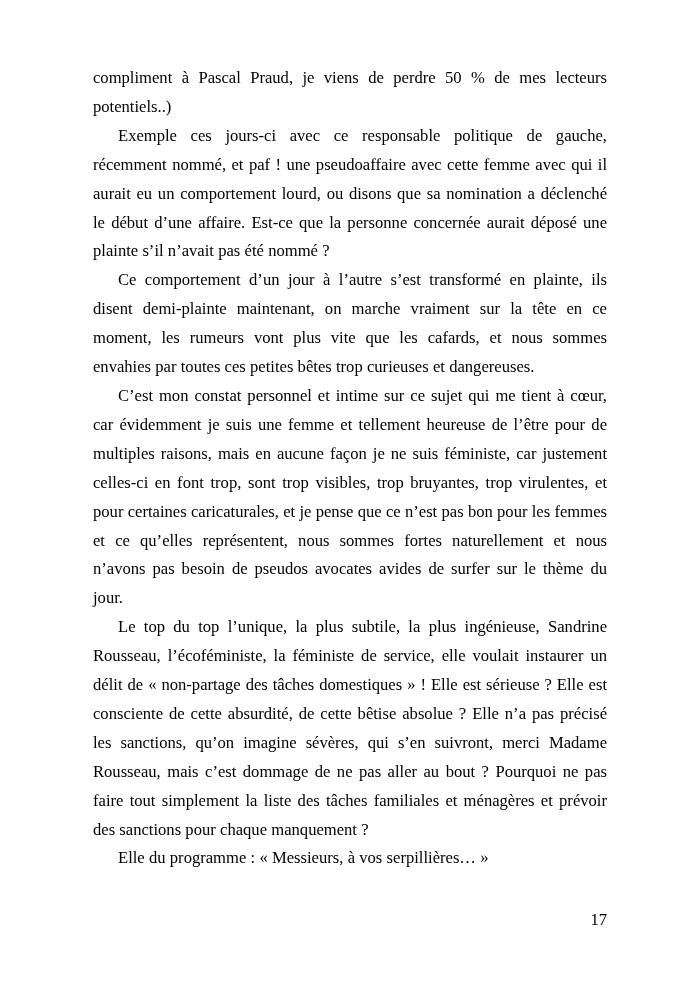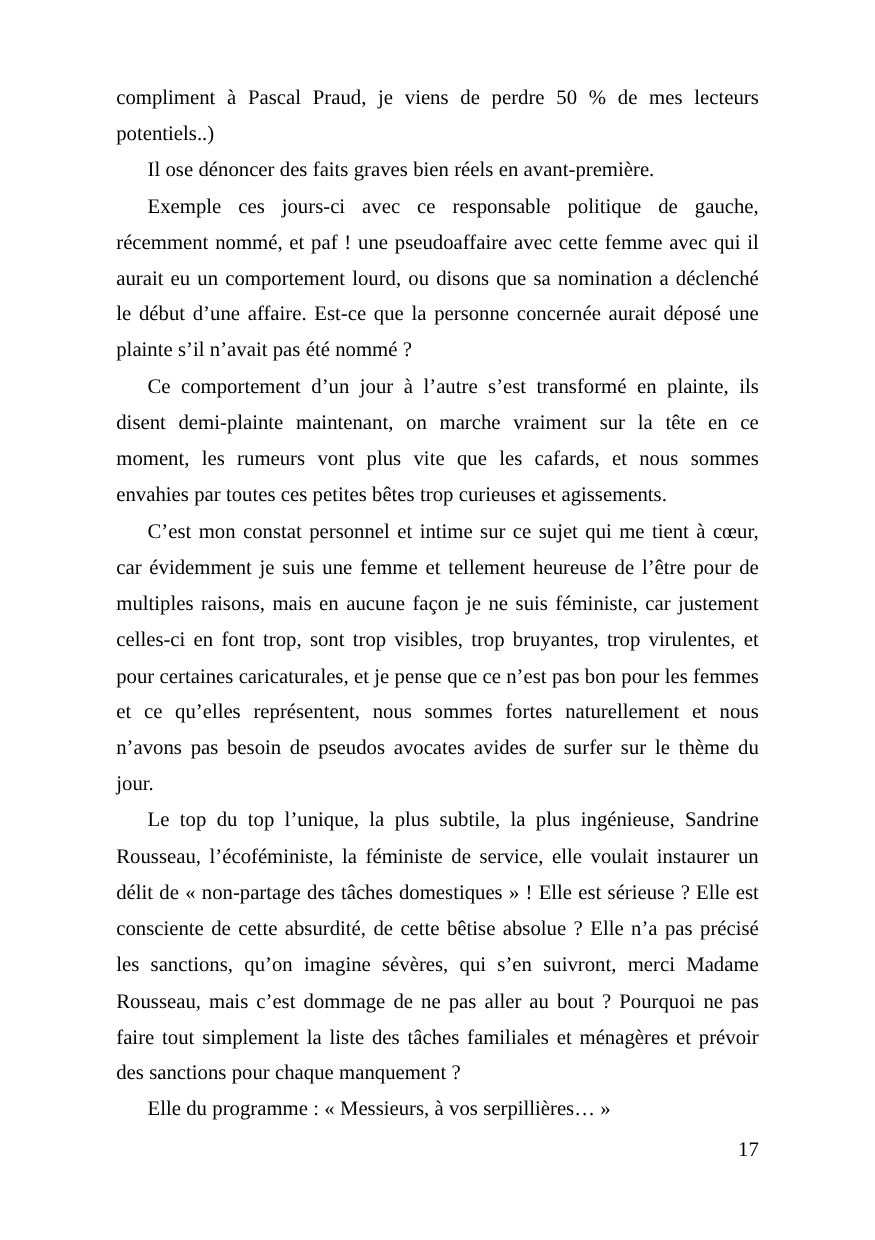--- a/index.html
+++ b/index.html
@@ -53,26 +53,25 @@
 </style>
 </head>
 <body>
 
 <div class="page">
 
   <div class="text-column">
 
     <p class="para no-indent">compliment à Pascal Praud, je viens de perdre 50 % de mes lecteurs potentiels..)</p>
 
-    <p class="para">Il ose dénoncer des faits graves bien réels en avant-première.</p>
 
     <p class="para">Exemple ces jours-ci avec ce responsable politique de gauche, récemment nommé, et paf ! une pseudoaffaire avec cette femme avec qui il aurait eu un comportement lourd, ou disons que sa nomination a déclenché le début d’une affaire. Est-ce que la personne concernée aurait déposé une plainte s’il n’avait pas été nommé ?</p>
 
 
-    <p class="para">Ce comportement d’un jour à l’autre s’est transformé en plainte, ils disent demi-plainte maintenant, on marche vraiment sur la tête en ce moment, les rumeurs vont plus vite que les cafards, et nous sommes envahies par toutes ces petites bêtes trop curieuses et agissements.</p>
+    <p class="para">Ce comportement d’un jour à l’autre s’est transformé en plainte, ils disent demi-plainte maintenant, on marche vraiment sur la tête en ce moment, les rumeurs vont plus vite que les cafards, et nous sommes envahies par toutes ces petites bêtes trop curieuses et dangereuses.</p>
 
     <p class="para">C’est mon constat personnel et intime sur ce sujet qui me tient à cœur, car évidemment je suis une femme et tellement heureuse de l’être pour de multiples raisons, mais en aucune façon je ne suis féministe, car justement celles-ci en font trop, sont trop visibles, trop bruyantes, trop virulentes, et pour certaines caricaturales, et je pense que ce n’est pas bon pour les femmes et ce qu’elles représentent, nous sommes fortes naturellement et nous n’avons pas besoin de pseudos avocates avides de surfer sur le thème du jour.</p>
 
     <p class="para">Le top du top l’unique, la plus subtile, la plus ingénieuse, Sandrine Rousseau, l’écoféministe, la féministe de service, elle voulait instaurer un délit de « non-partage des tâches domestiques » ! Elle est sérieuse ? Elle est consciente de cette absurdité, de cette bêtise absolue ? Elle n’a pas précisé les sanctions, qu’on imagine sévères, qui s’en suivront, merci Madame Rousseau, mais c’est dommage de ne pas aller au bout ? Pourquoi ne pas faire tout simplement la liste des tâches familiales et ménagères et prévoir des sanctions pour chaque manquement ?</p>
 
     <p class="para">Elle du programme : « Messieurs, à vos serpillières… »</p>
 
   </div>
 
   <div class="page-number">17</div>

